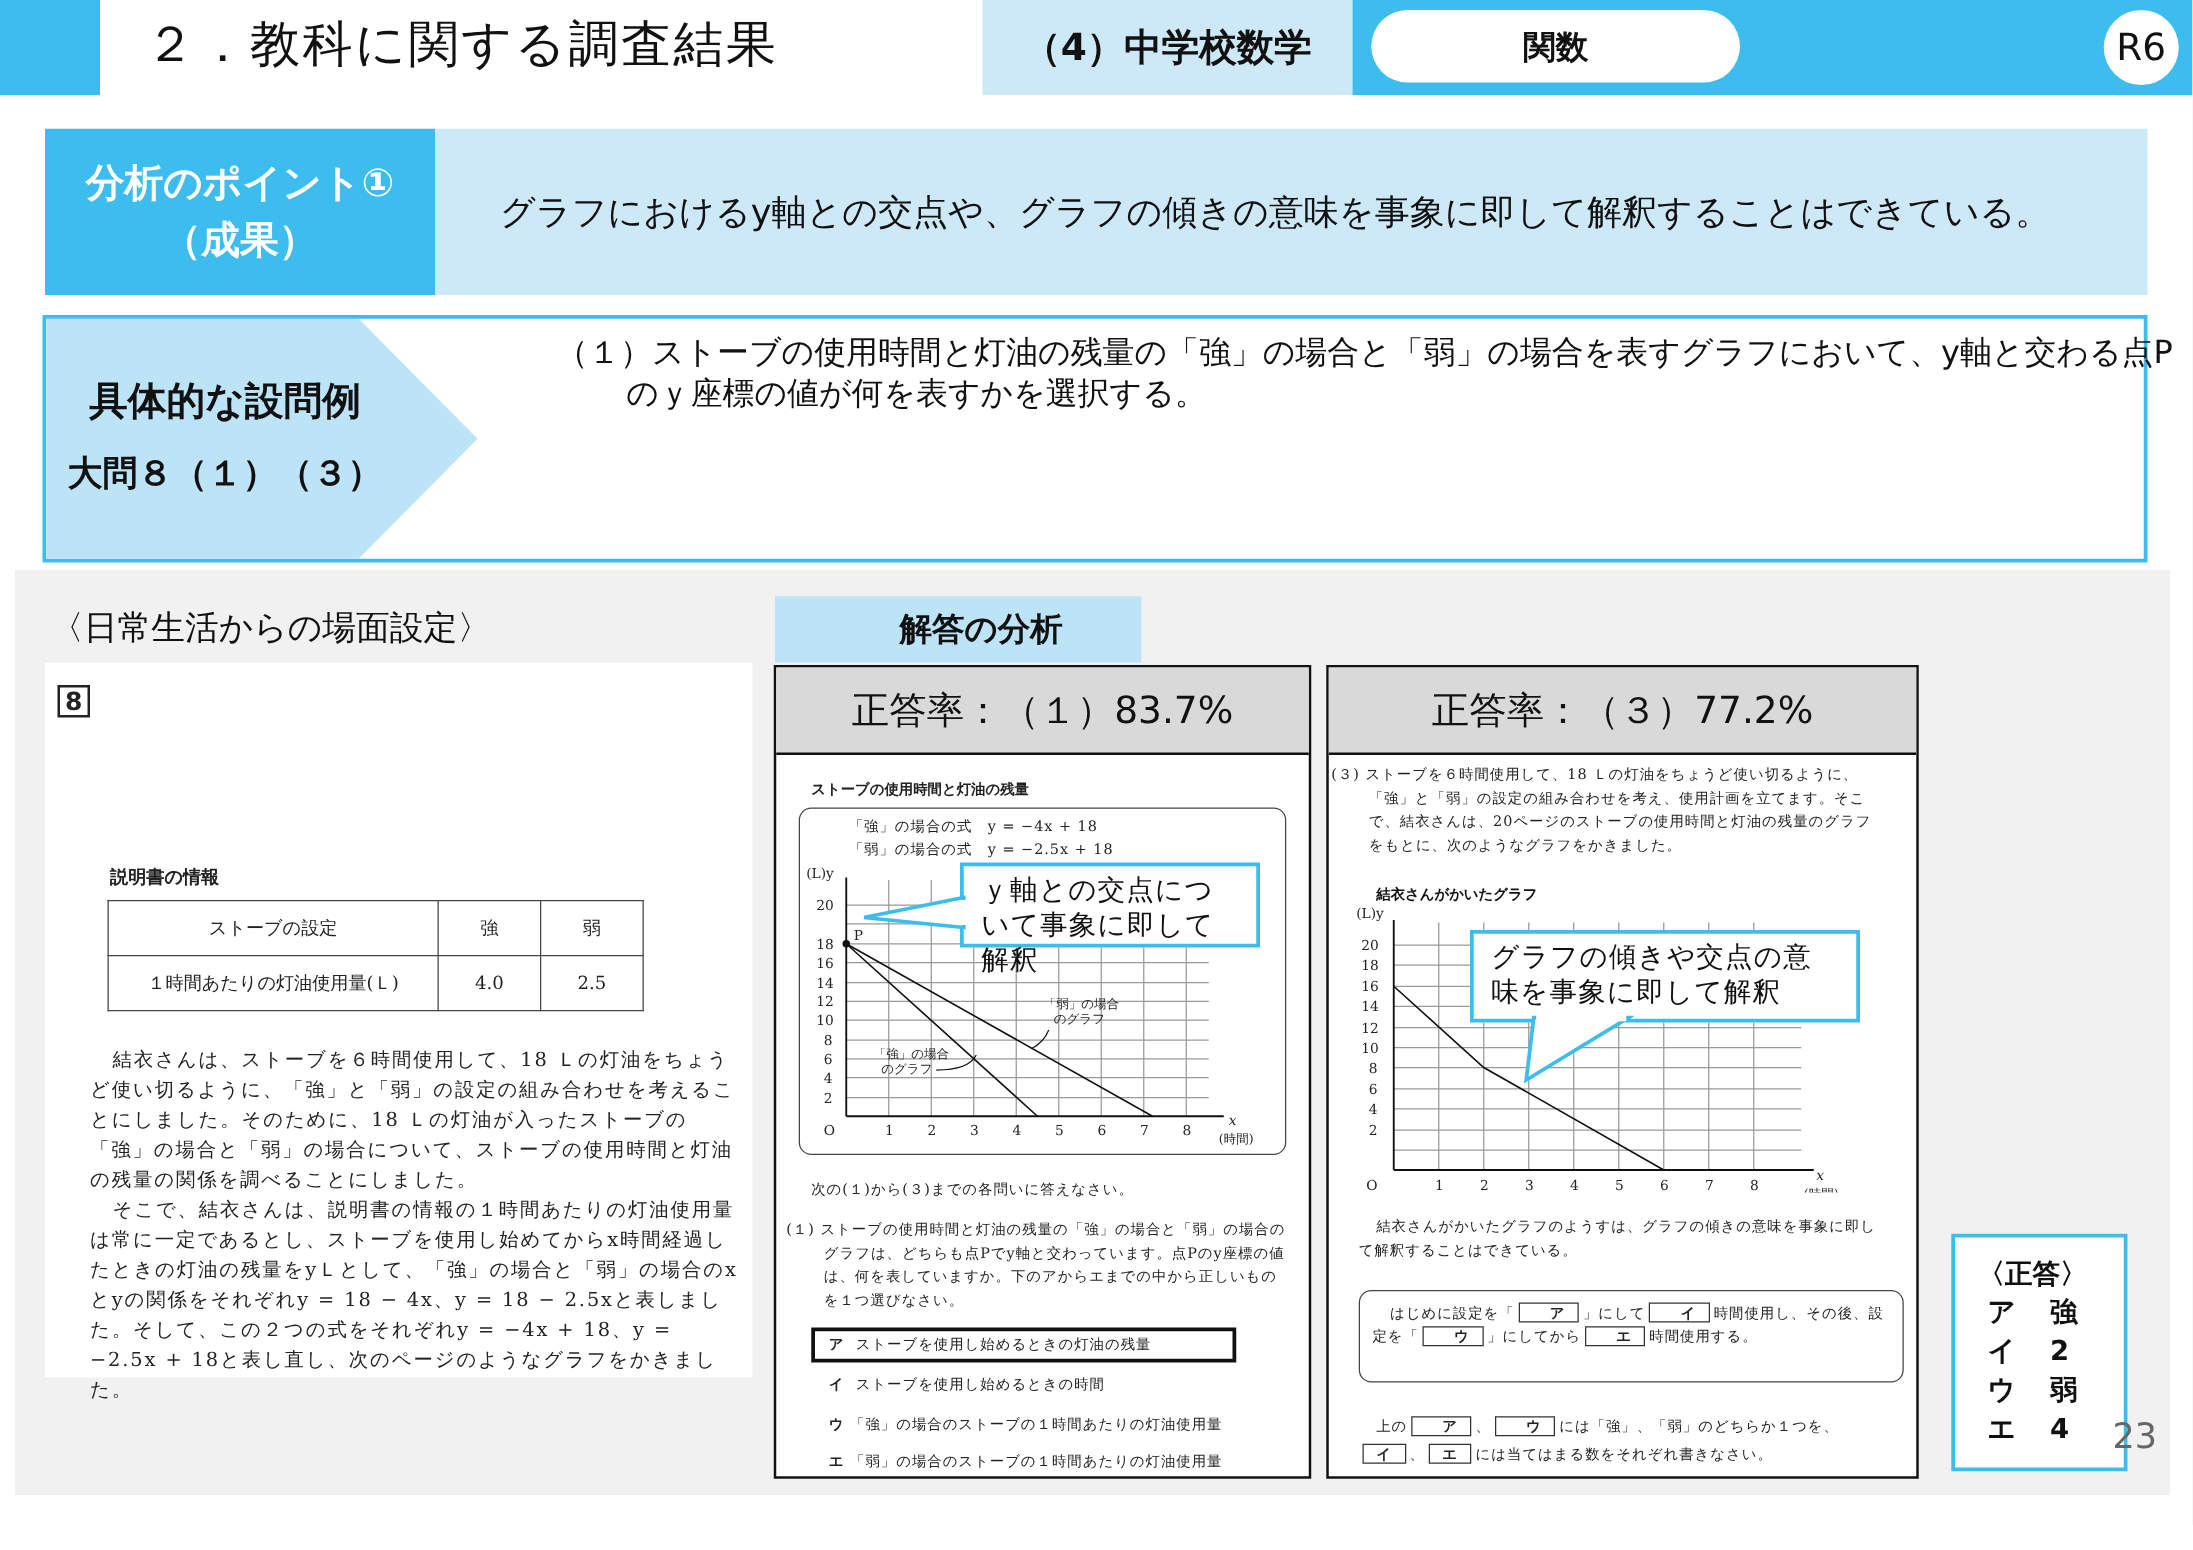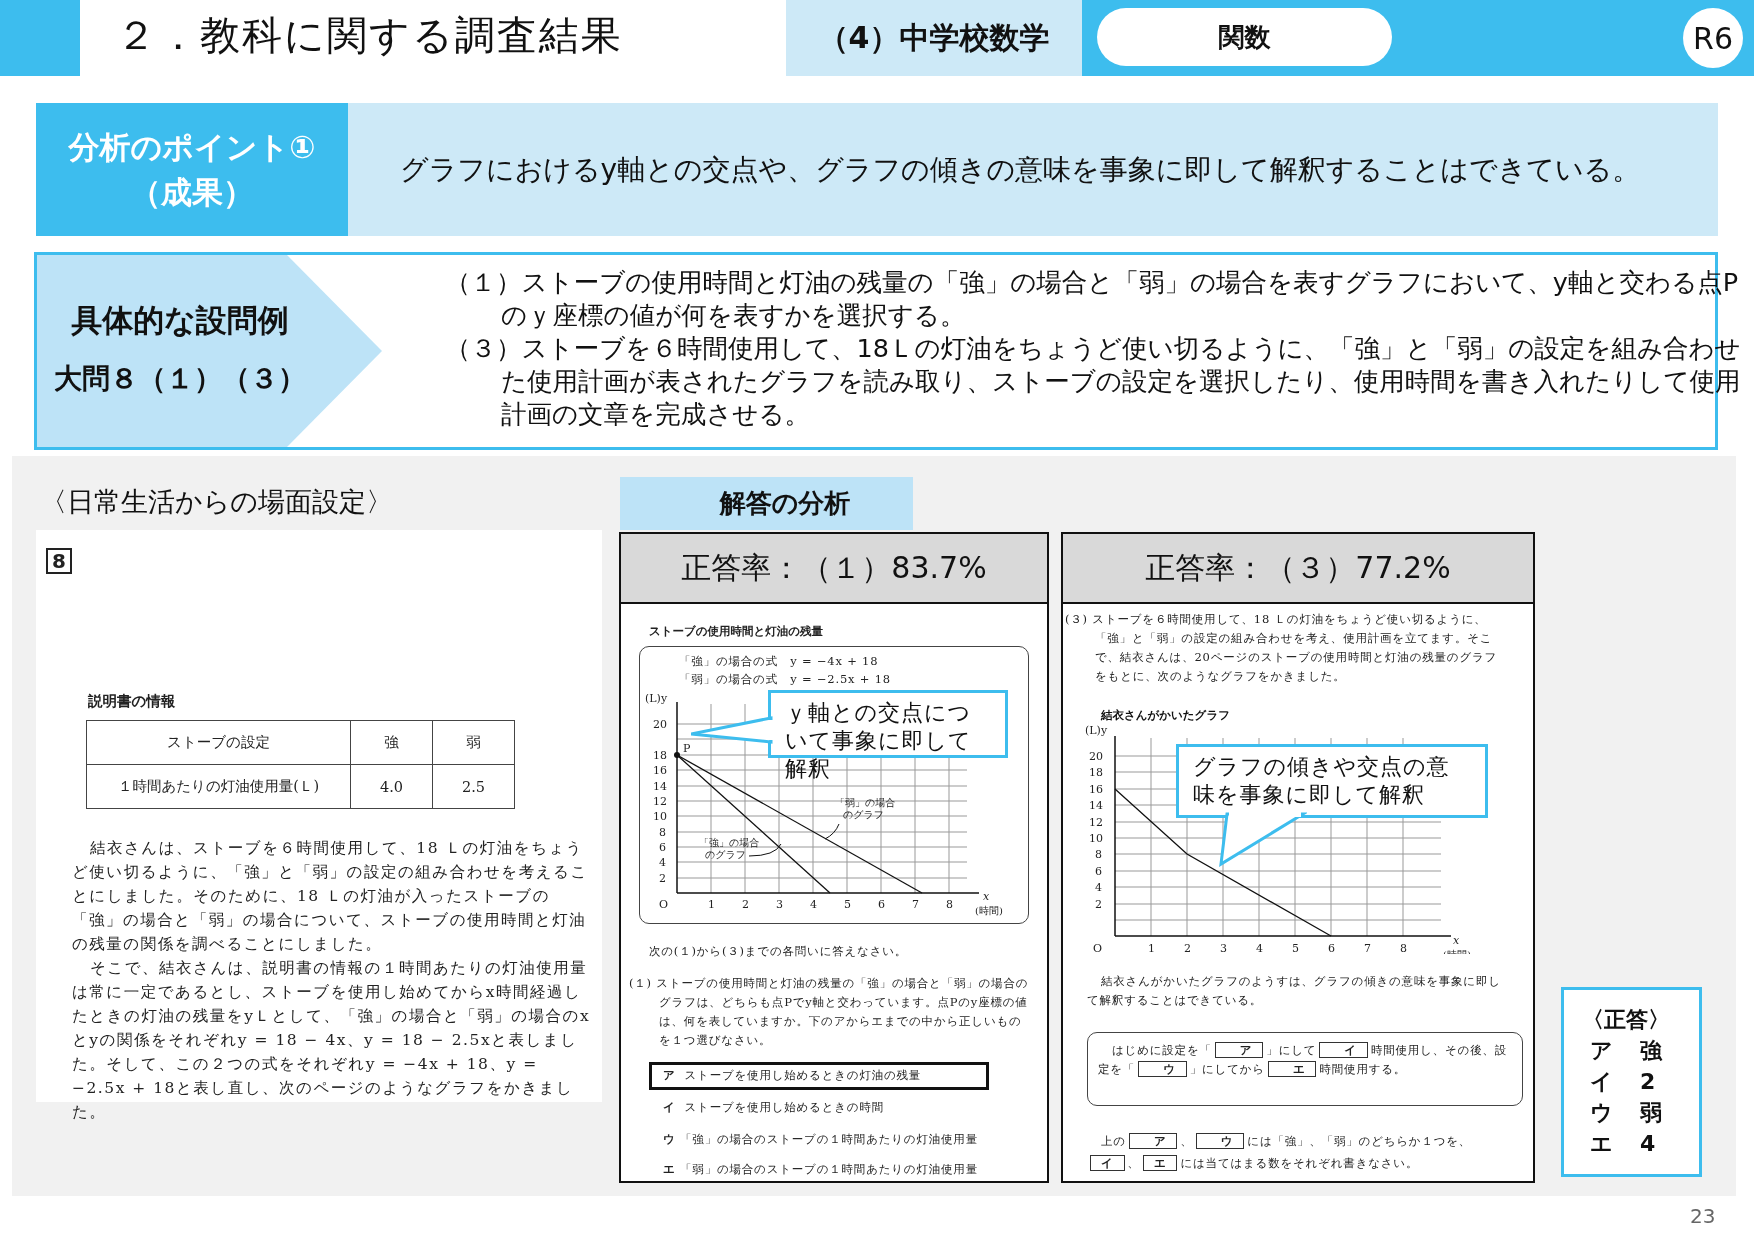--- a/index.html
+++ b/index.html
@@ -57,21 +57,21 @@
   .small { font-size: 11.5px; line-height: 19px; letter-spacing: 0.8px; }
   .formula-box { border: 1.5px solid #444; border-radius: 10px; }
   .callout { background: #fff; border: 3px solid #3dbdee; font-size: 22px; line-height: 28px; padding: 6px 14px; letter-spacing: 1px; }
   .choice-box { border: 3px solid #111; }
   .blank { display: inline-block; border: 1.5px solid #333; padding: 0 10px; margin: 0 3px; font-weight: bold; line-height: 14px; }
 
   .answer-box { left: 1561px; top: 987px; width: 141px; height: 190px; background: #fff; border: 3px solid #3dbdee; font-weight: bold; font-size: 22px; line-height: 31px;
                 padding: 14px 0 0 26px; }
   .answer-row { display: flex; }
   .answer-row .k { width: 50px; }
-  .page-num { left: 1690px; top: 1204px; font-size: 20px; color: #666; }
+  .page-num { left: 1690px; top: 1132px; font-size: 28px; color: #666; }
 </style>
 </head>
 <body>
 
 <div class="abs hdr-left-bar"></div>
 <div class="abs hdr-title">２．教科に関する調査結果</div>
 <div class="abs hdr-subject">（4）中学校数学</div>
 <div class="abs hdr-blue"></div>
 <div class="abs hdr-pill">関数</div>
 <div class="abs hdr-r6">R6</div>
@@ -83,21 +83,20 @@
 <div class="abs point-body">グラフにおけるy軸との交点や、グラフの傾きの意味を事象に即して解釈することはできている。</div>
 
 <div class="abs ex-box"></div>
 <div class="abs ex-arrow"></div>
 <div class="abs ex-label">
   <span class="l1">具体的な設問例</span>
   <span class="l2">大問８（１）（３）</span>
 </div>
 <div class="abs ex-text">
   <div class="item">（１）ストーブの使用時間と灯油の残量の「強」の場合と「弱」の場合を表すグラフにおいて、y軸と交わる点Pのｙ座標の値が何を表すかを選択する。</div>
-  <div class="item">（３）ストーブを６時間使用して、18Ｌの灯油をちょうど使い切るように、「強」と「弱」の設定を組み合わせた使用計画が表されたグラフを読み取り、ストーブの設定を選択したり、使用時間を書き入れたりして使用計画の文章を完成させる。</div>
 </div>
 
 <div class="abs gray-panel"></div>
 <div class="abs scene-title">〈日常生活からの場面設定〉</div>
 
 <div class="abs doc-left">
   <div class="num8">8</div>
   <div class="info-head">説明書の情報</div>
   <table class="info">
     <tbody>

